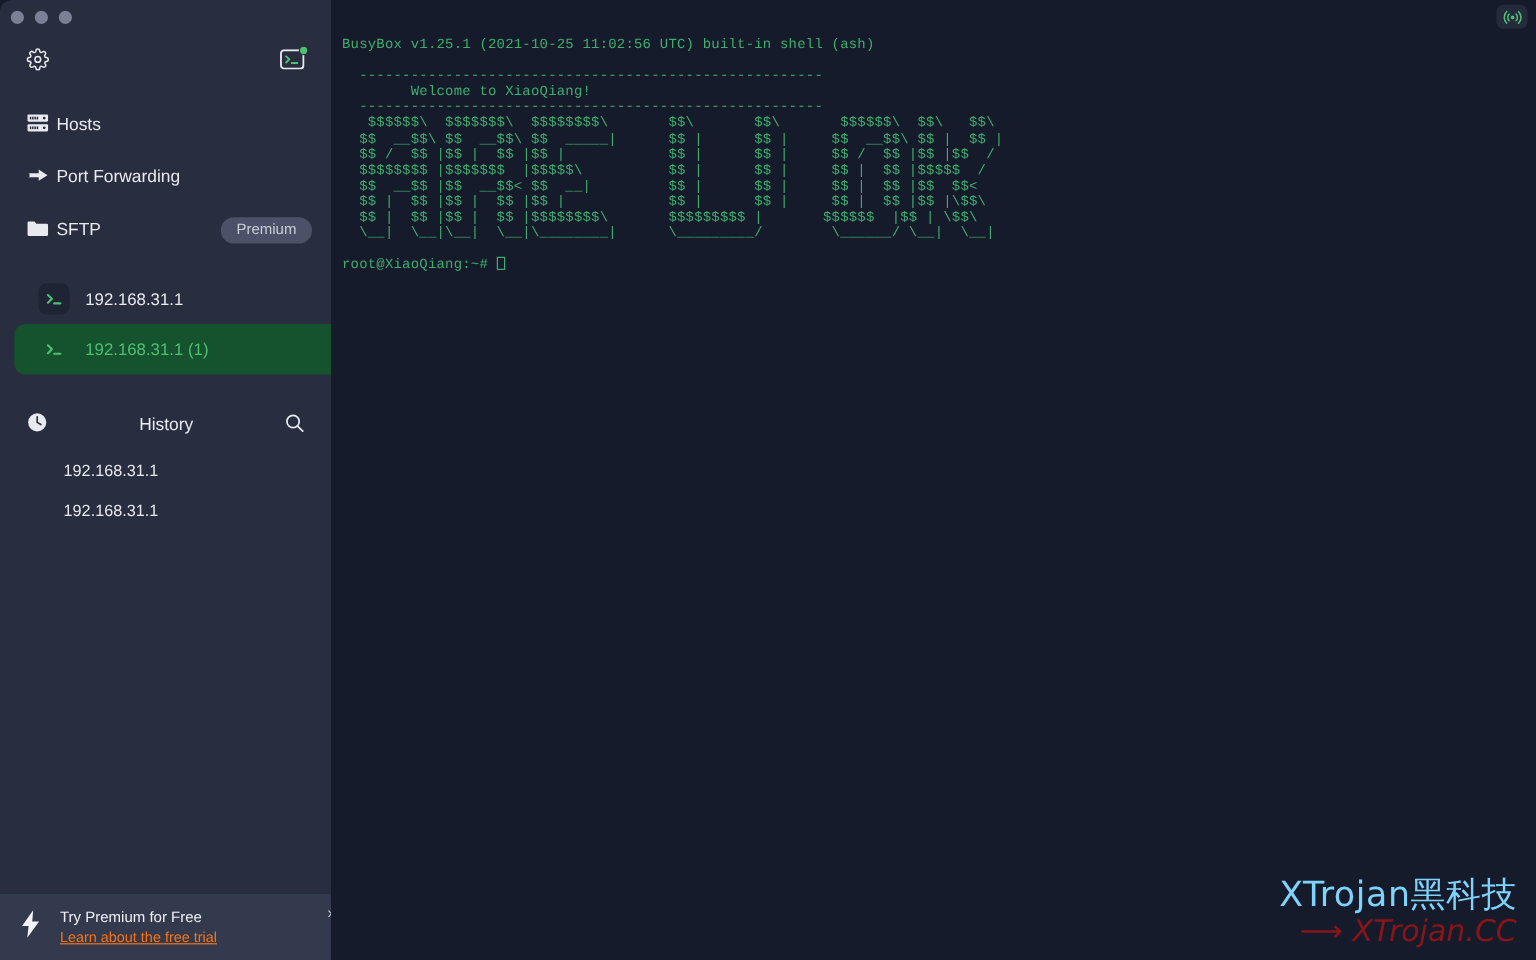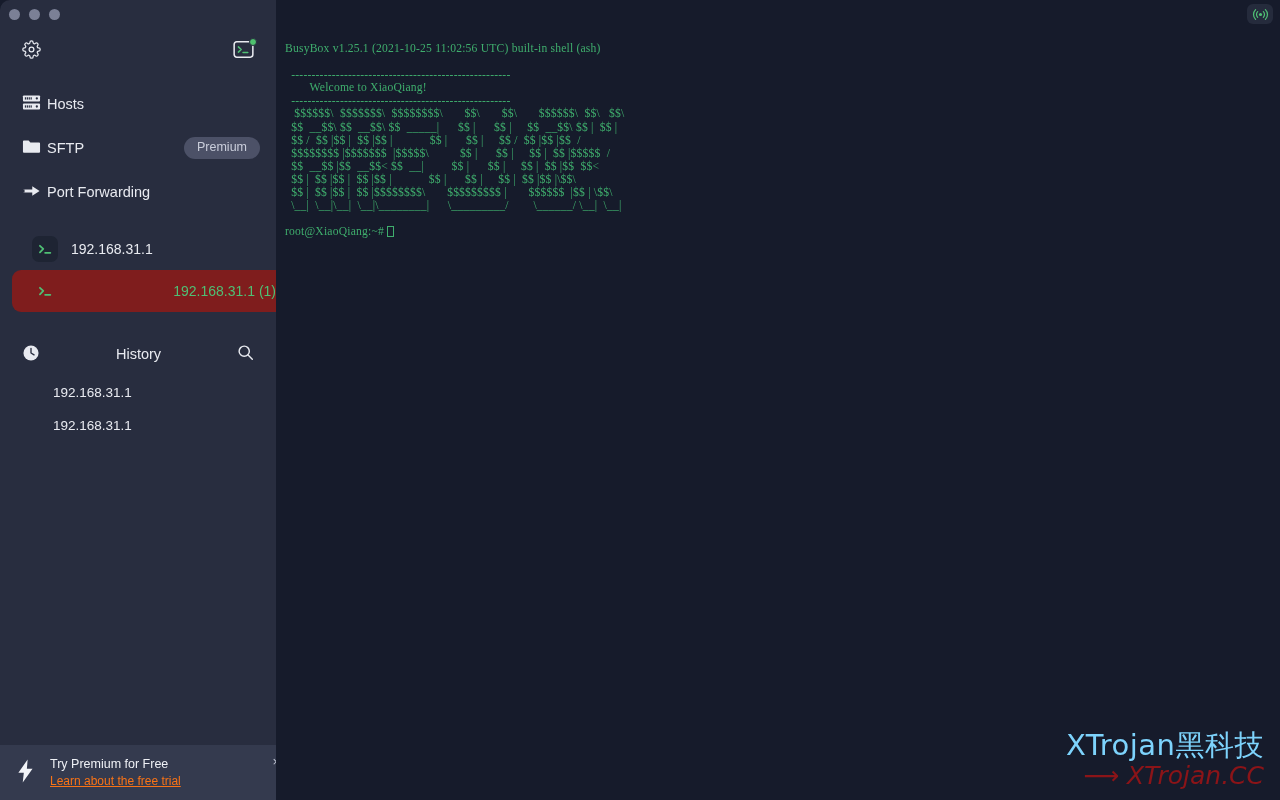--- a/index.html
+++ b/index.html
@@ -80,24 +80,23 @@
     border-radius: 9px 0 0 9px;
     margin-left: 12px;
   }
   .session .sq {
     width: 26px; height: 26px;
     border-radius: 7px;
     background: #1e2433;
     display: flex; align-items: center; justify-content: center;
   }
   .session.active {
-    background: #7f1d1d;
+    background: #14532d;
     color: #4fbf74;
     margin-left: 12px;
-    justify-content: space-between;
   }
   .session.active .sq { background: transparent; }
 
   .history-head {
     display: flex; align-items: center;
     gap: 17px;
     padding: 0 22px 0 22px;
     height: 44px;
     margin-top: 20px;
     color: #e8eaf0;
@@ -141,23 +140,23 @@
   }
   .signal-btn {
     position: absolute; right: 7px; top: 4px;
     width: 26px; height: 20px;
     border-radius: 6px;
     background: #252b3c;
     display: flex; align-items: center; justify-content: center;
   }
   .term-text {
     position: absolute;
-    left: 9px; top: 42px;
+    left: 9px; top: 31px;
     color: #3fae6d;
-    font-family: Liberation Serif, serif;
+    font-family: Liberation Mono, monospace;
     font-size: 11.6px;
     line-height: 13.1px;
     white-space: pre;
     letter-spacing: 0.2px;
   }
   .cursor {
     display: inline-block;
     width: 7px; height: 11px;
     border: 1px solid #3fae6d;
     vertical-align: -2px;
@@ -231,36 +230,36 @@
             <rect x="7" y="13" width="1.3" height="2.4" fill="#282d3f"></rect>
             <rect x="9" y="13" width="1.3" height="2.4" fill="#282d3f"></rect>
             <circle cx="15.6" cy="14.2" r="1.2" fill="#282d3f"></circle>
           </svg>
         </span>
         <span class="label">Hosts</span>
       </div>
 
       <div class="navitem">
         <span>
-          <svg width="19" height="17" viewBox="0 0 20 17">
-            <path d="M1 3.2a1 1 0 0 1 1-1h5l1.8 2.1H18a1 1 0 0 1 1 1V14a1 1 0 0 1-1 1H2a1 1 0 0 1-1-1z" fill="#e8eaf0"></path>
-          </svg>
-        </span>
-        <span class="label">SFTP</span>
-        <span class="badge-premium">Premium</span>
-      </div>
-
-      <div class="navitem">
-        <span>
           <svg width="19" height="16" viewBox="0 0 20 16">
             <path d="M1.5 6.3h9.3V3.1L18.5 8l-7.7 4.9V9.7H1.5z" fill="#e8eaf0"></path>
             <path d="M0.5 6.3h2.2v3.4H0.5z" fill="#282d3f"></path>
           </svg>
         </span>
         <span class="label">Port Forwarding</span>
+      </div>
+
+      <div class="navitem">
+        <span>
+          <svg width="19" height="17" viewBox="0 0 20 17">
+            <path d="M1 3.2a1 1 0 0 1 1-1h5l1.8 2.1H18a1 1 0 0 1 1 1V14a1 1 0 0 1-1 1H2a1 1 0 0 1-1-1z" fill="#e8eaf0"></path>
+          </svg>
+        </span>
+        <span class="label">SFTP</span>
+        <span class="badge-premium">Premium</span>
       </div>
 
     </div>
 
     <div class="sessions">
 
       <div class="session">
         <span class="sq">
           <svg width="15" height="13" viewBox="0 0 16 14">
             <path d="M2 3l3.6 3.4L2 10" stroke="#4fbf74" stroke-width="1.9" fill="none" stroke-linecap="round" stroke-linejoin="round"></path>

